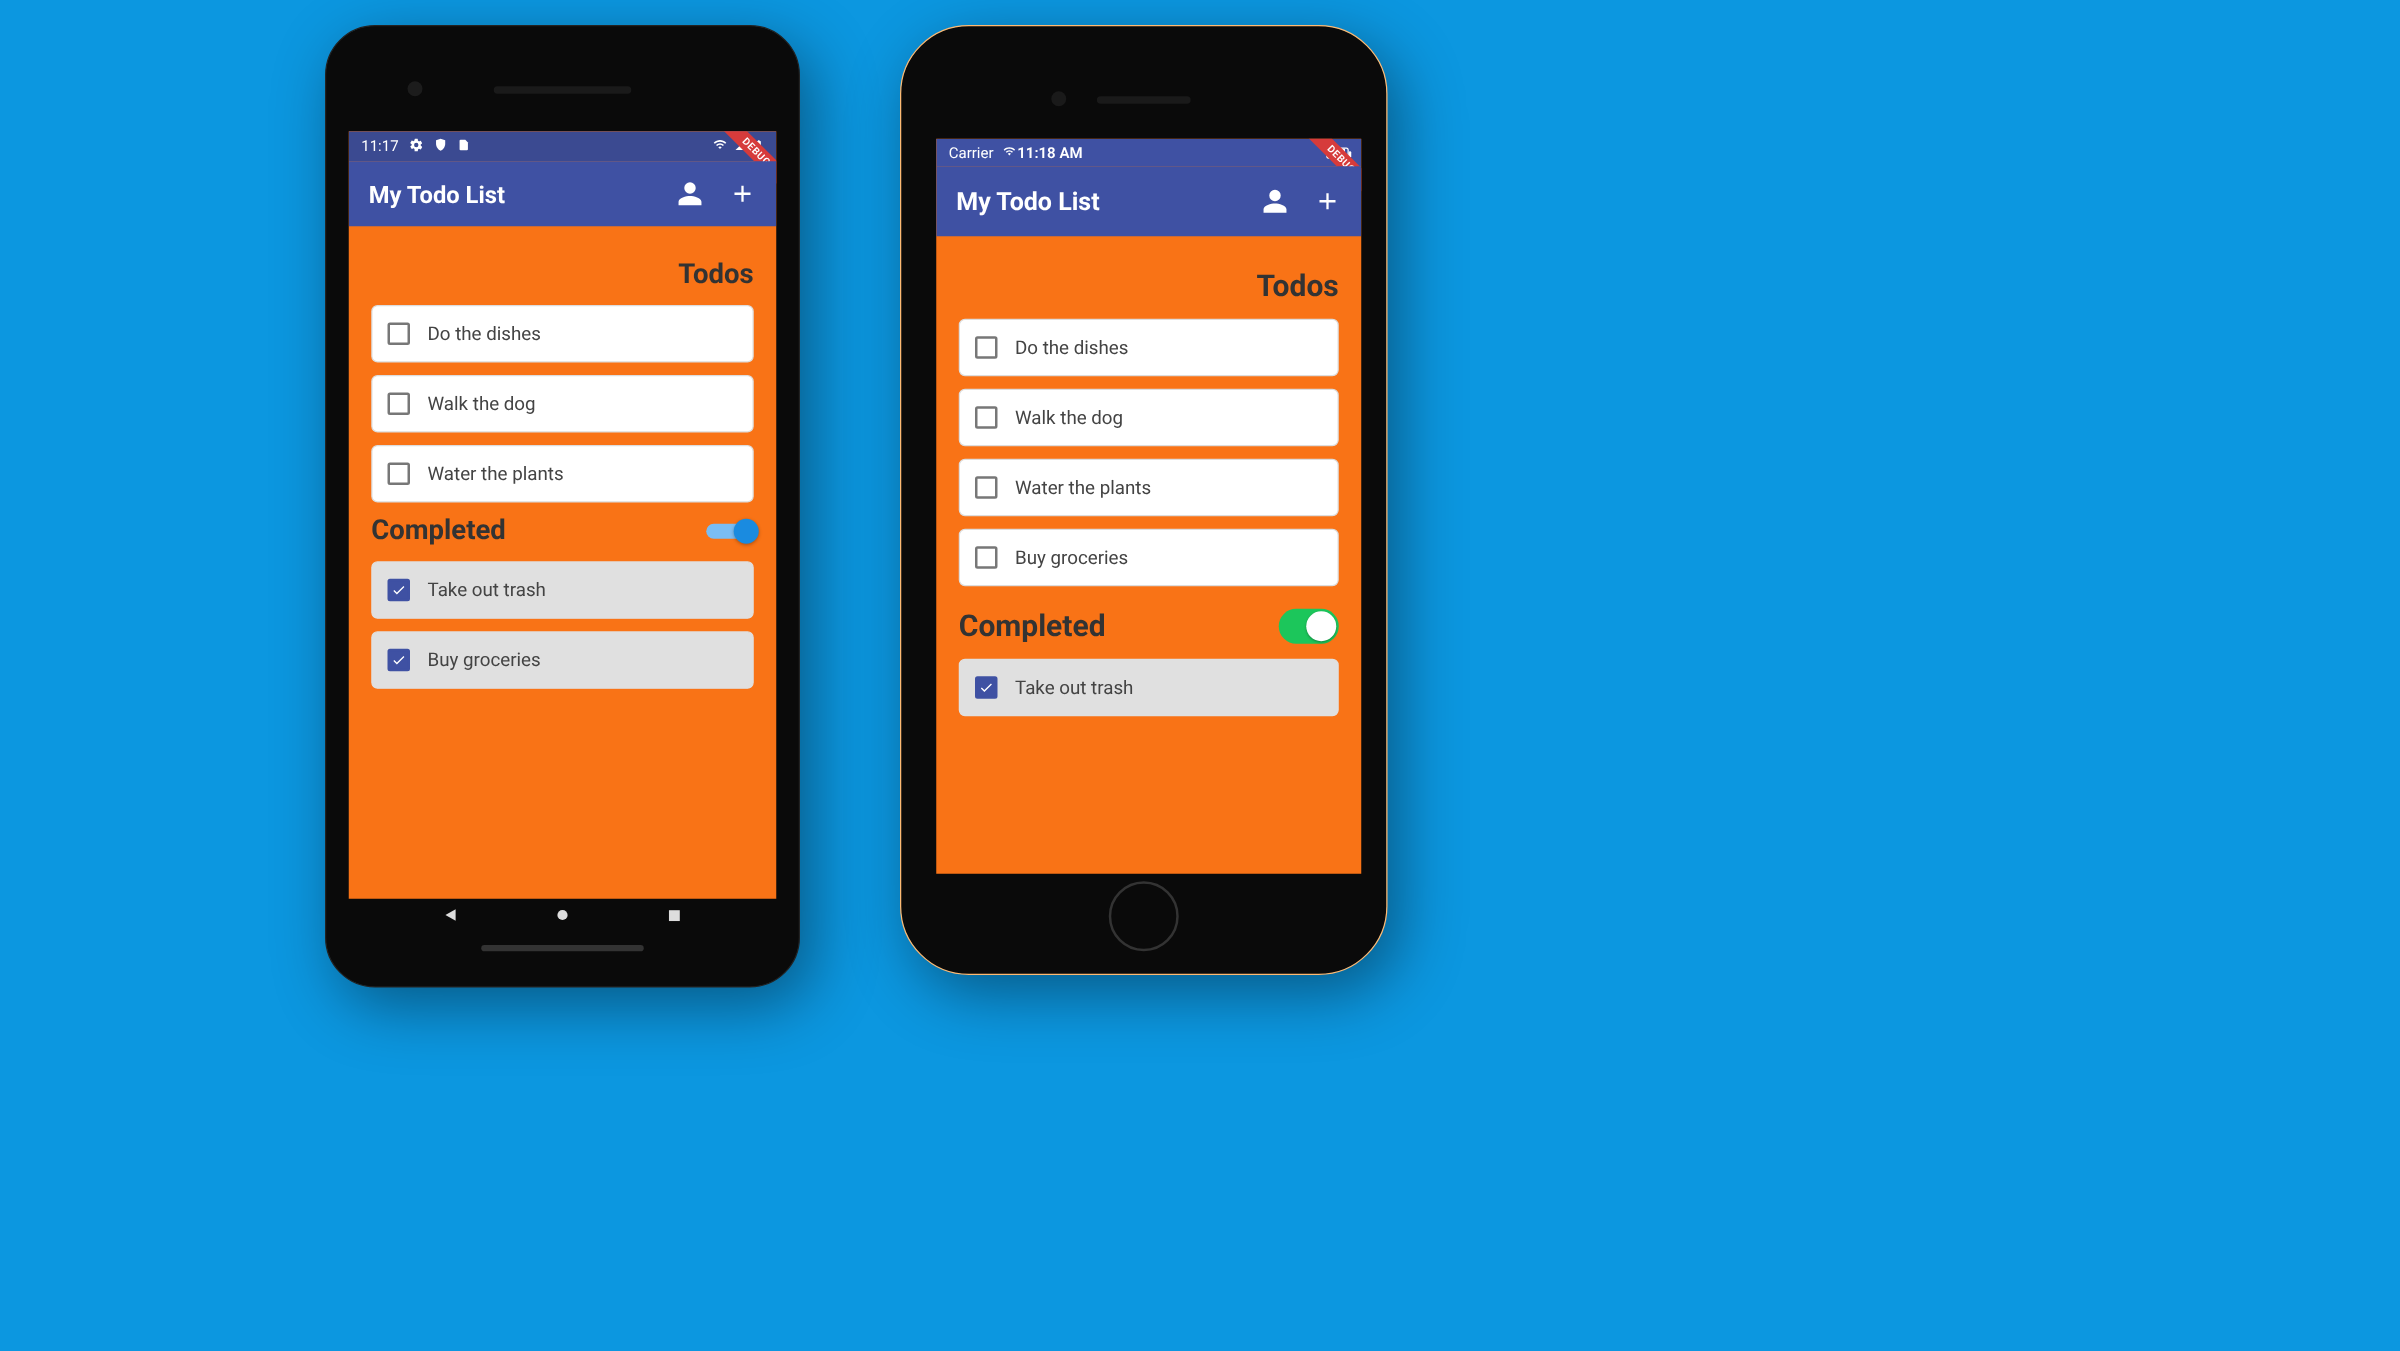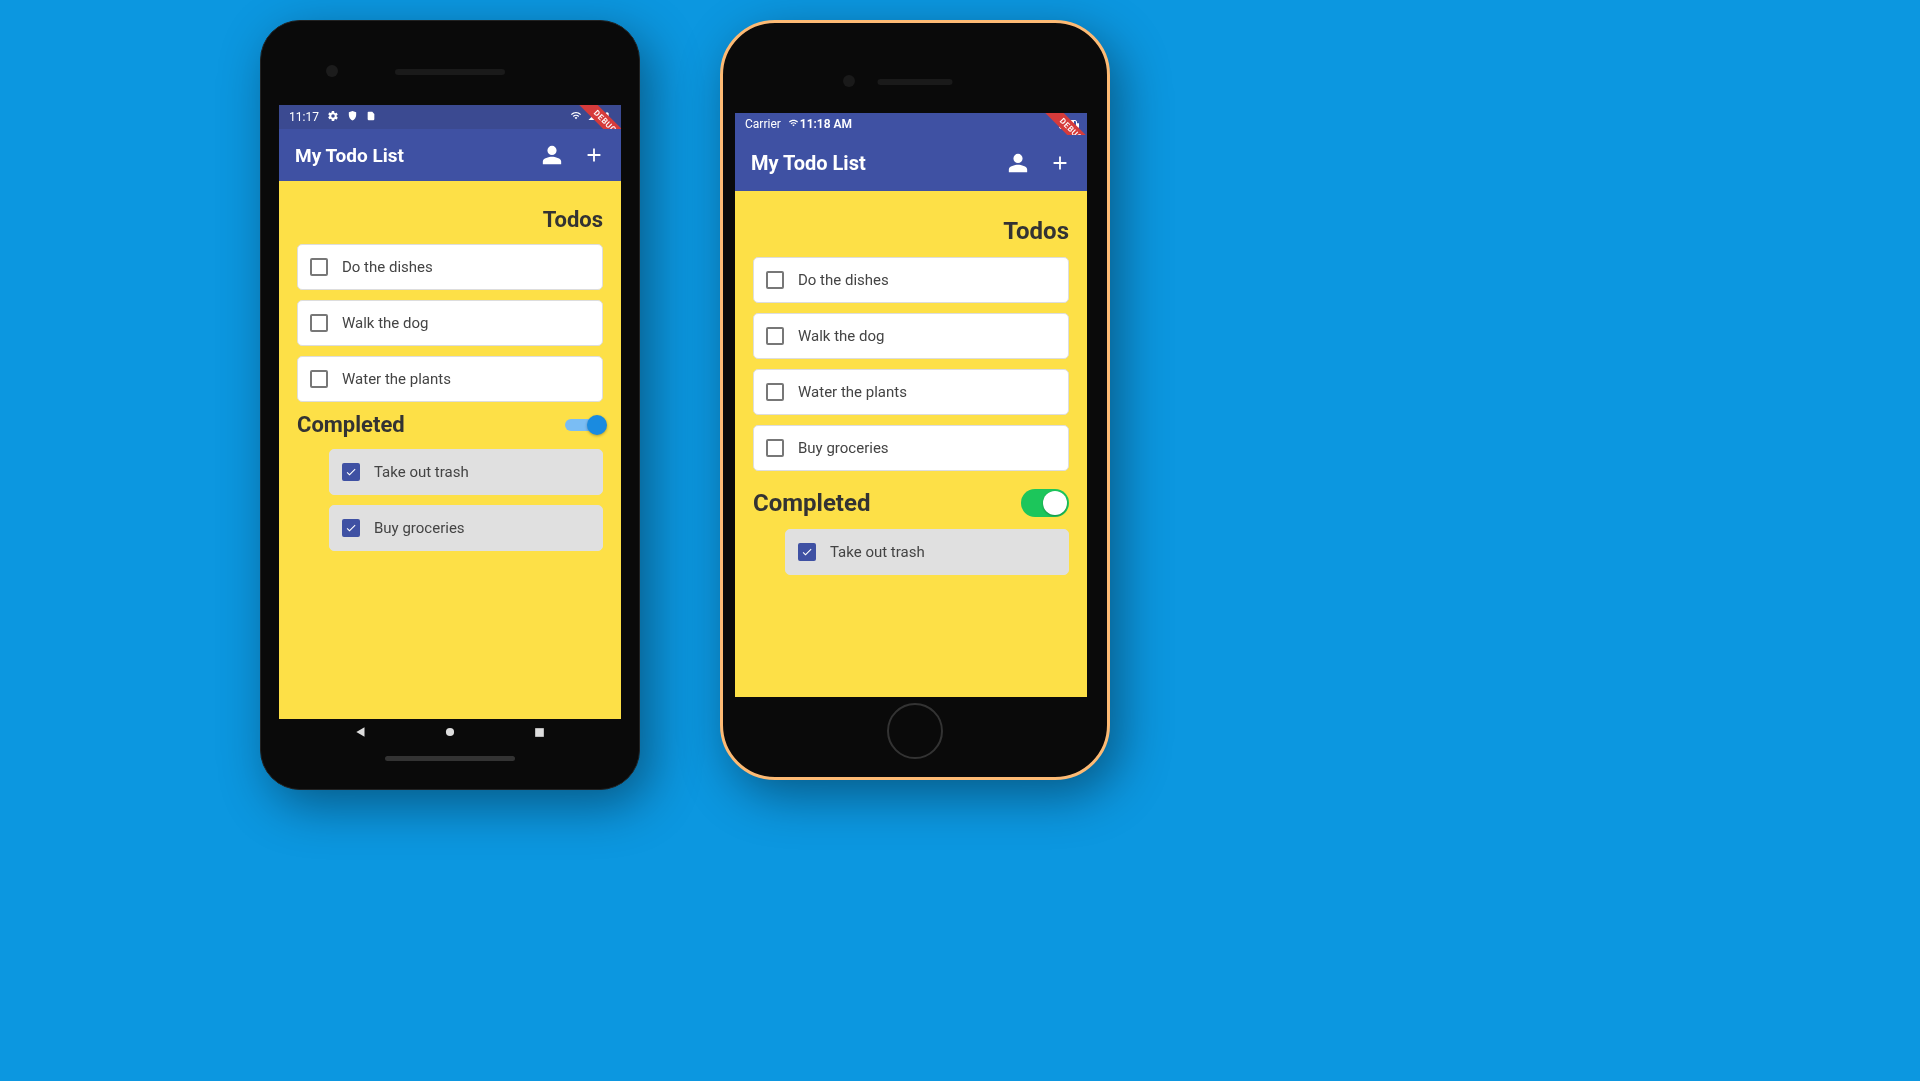--- a/index.html
+++ b/index.html
@@ -65,23 +65,23 @@
   padding: 0 55px;
   color: #bbb;
 }
 
 
 .phone-ios {
   width: 390px;
   height: 760px;
   background: #0a0a0a;
   border-radius: 55px;
-  padding: 90px 20px 80px 12px;
+  padding: 90px 20px 80px 28px;
   position: relative;
-  border: 3px solid #fdba74;
+  border: 1px solid #fdba74;
 }
 .ios-speaker {
   position: absolute;
   top: 56px;
   left: 50%;
   transform: translateX(-50%);
   width: 75px;
   height: 6px;
   background: #1a1a1a;
   border-radius: 3px;
@@ -99,21 +99,21 @@
   transform: translateX(-50%);
   width: 56px;
   height: 56px;
   border-radius: 50%;
   border: 2px solid #333;
 }
 
 .screen {
   width: 100%;
   height: 100%;
-  background: #fde047;
+  background: #f97316;
   overflow: hidden;
   position: relative;
 }
 .phone-android .screen { border-radius: 0; }
 .phone-ios .screen { border-radius: 0; }
 
 
 .status-bar {
   height: 24px;
   background: #3b4a91;
@@ -172,21 +172,21 @@
 .todo-card {
   background: #fff;
   border: 1px solid #ddd;
   border-radius: 5px;
   padding: 13px 12px;
   margin-bottom: 10px;
   display: flex;
   align-items: center;
   gap: 14px;
 }
-.todo-card.completed { background: #e0e0e0; border-color: #e0e0e0; margin-left: 32px; }
+.todo-card.completed { background: #e0e0e0; border-color: #e0e0e0; }
 .todo-label { font-size: 15px; color: #444; }
 
 .checkbox {
   width: 18px; height: 18px;
   border: 2px solid #777;
   border-radius: 2px;
   display:flex;align-items:center;justify-content:center;
   cursor: pointer;
   flex-shrink:0;
 }

